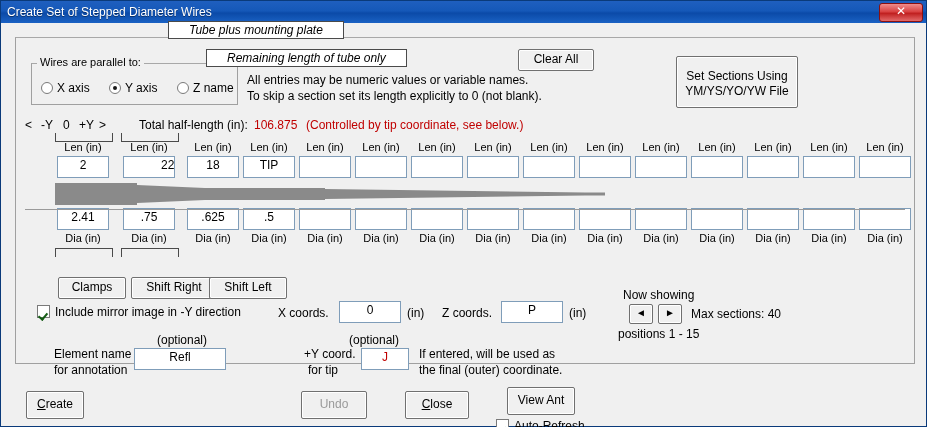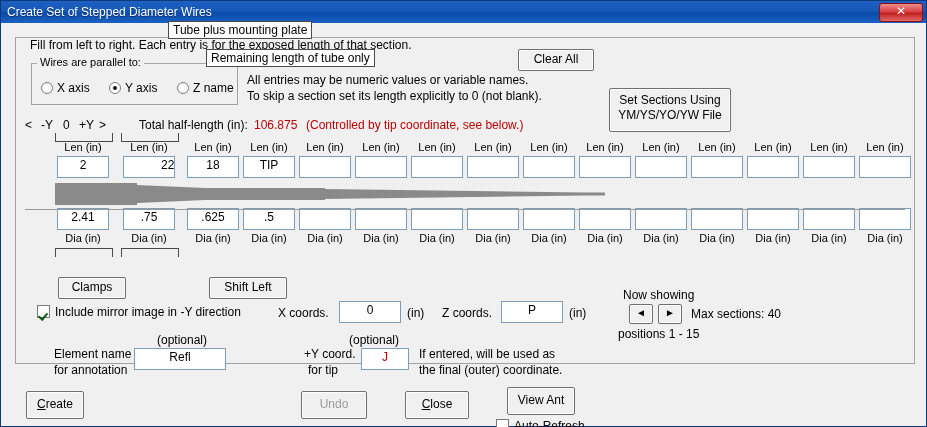--- a/index.html
+++ b/index.html
@@ -84,21 +84,21 @@
     display:inline-block;width:13px;height:13px;border:1px solid #7a7a7a;background:#fff;
     vertical-align:-2px;margin-right:5px;box-sizing:border-box;position:relative;
   }
   .check.checked .box:after{
     content:"";position:absolute;left:2px;top:5px;width:4px;height:7px;
     border:solid #145c14;border-width:0 2px 2px 0;transform:rotate(40deg);
   }
   
   .callout{
     position:absolute;background:#ffffff;border:1px solid #4a4a4a;
-    font-size:12px;color:#000;padding:1px 4px;white-space:nowrap;
+    font-size:12px;color:#000;padding:1px 20px;white-space:nowrap;font-style:italic;
   }
   .collbl{
     position:absolute;width:44px;height:17px;line-height:15px;text-align:center;
     font-size:11px;color:#000;
   }
   .colbracket{
     position:absolute;border:1px solid #4a4a4a;border-top:none;
     height:8px;
   }
   .colbracket.top{border:1px solid #4a4a4a;border-bottom:none;}
@@ -119,41 +119,40 @@
 
   <div class="titlebar">
     <span class="title-text">Create Set of Stepped Diameter Wires</span>
     <div class="close-btn">✕</div>
   </div>
 
   <div class="client">
 
     <div class="group" style="left:14px;top:14px;width:898px;height:325px;"></div>
 
-    <div class="lbl" style="left:26px;top:15px;background:#f0f0f0;padding:0 3px;">Fill from left to right.  Each entry is for the exposed length of that section.</div>
 
     <div class="group" style="left:30px;top:40px;width:205px;height:40px;"></div>
     <div class="grouptext" style="left:36px;top:33px;">Wires are parallel to:</div>
 
     <div class="radio" style="left:40px;top:58px;">
       <span class="dot"></span><span>X axis</span>
     </div>
     <div class="radio checked" style="left:108px;top:58px;">
       <span class="dot"></span><span>Y axis</span>
     </div>
     <div class="radio" style="left:176px;top:58px;">
       <span class="dot"></span><span>Z name</span>
     </div>
 
     <div class="lbl" style="left:246px;top:50px;">All entries may be numeric values or variable names.</div>
     <div class="lbl" style="left:246px;top:66px;">To skip a section set its length explicitly to 0 (not blank).</div>
 
     <div class="btn" style="left:517px;top:26px;width:74px;height:20px;line-height:18px;">Clear All</div>
 
-    <div class="btn" style="left:608px;top:33px;width:120px;height:38px;padding-top:4px;margin-top:32px;">
+    <div class="btn" style="left:675px;top:33px;width:120px;height:38px;padding-top:12px;">
       <div style="line-height:15px;">Set Sections Using</div>
       <div style="line-height:15px;">YM/YS/YO/YW File</div>
     </div>
 
     <div class="callout" style="left:167px;top:-2px;">Tube plus mounting plate</div>
     <div class="callout" style="left:205px;top:26px;">Remaining length of tube only</div>
 
     <div class="lbl" style="left:24px;top:95px;">&lt;</div>
     <div class="lbl" style="left:40px;top:95px;">-Y</div>
     <div class="lbl" style="left:62px;top:95px;">0</div>
@@ -246,20 +245,21 @@
     <svg class="taper" style="left:24px;top:156px;" width="880" height="30" viewBox="0 0 880 30">
       <rect x="30" y="4" width="82" height="22" fill="#8a8a8a"></rect>
       <polygon points="112,6 180,9 180,21 112,24" fill="#8a8a8a"></polygon>
       <rect x="180" y="9" width="120" height="12" fill="#8a8a8a"></rect>
       <polygon points="300,10 560,13.5 560,16.5 300,20" fill="#8a8a8a"></polygon>
       <rect x="560" y="13.5" width="20" height="3" fill="#8a8a8a"></rect>
     </svg>
     <div class="axisline" style="left:24px;top:186px;width:880px;"></div>
 
     <div class="btn" style="left:57px;top:254px;width:66px;height:20px;line-height:18px;">Clamps</div>
+    <div class="btn" style="left:130px;top:254px;width:84px;height:20px;line-height:18px;">Shift Right</div>
     <div class="btn" style="left:208px;top:254px;width:76px;height:20px;line-height:18px;">Shift Left</div>
 
     <div class="check checked" style="left:36px;top:282px;">
       <span class="box"></span><span>Include mirror image in -Y direction</span>
     </div>
 
     <div class="lbl" style="left:277px;top:283px;">X coords.</div>
     <div class="tbox center" style="left:338px;top:278px;width:62px;height:22px;"><span>0</span></div>
     <div class="lbl" style="left:406px;top:283px;">(in)</div>
 

